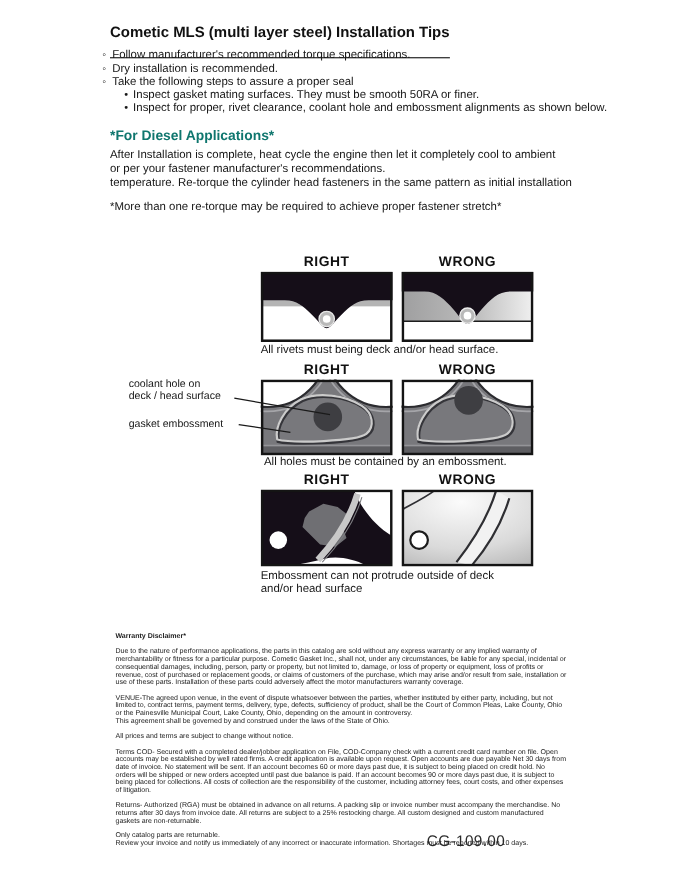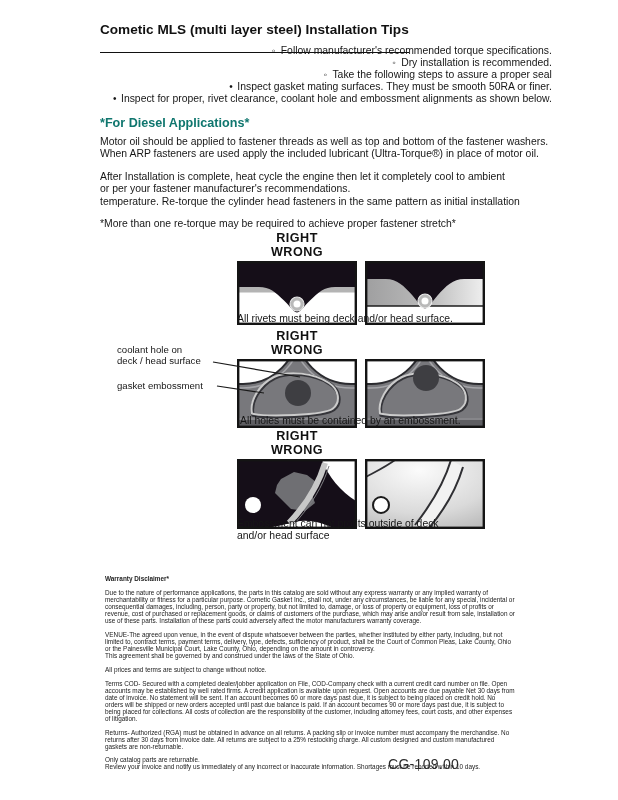--- a/index.html
+++ b/index.html
@@ -8,32 +8,32 @@
     font-family:"Liberation Sans", sans-serif;color:#1c1c1c;overflow:hidden;
   }
   .abs{position:absolute;}
   
   #page-title{
     left:100px;top:22px;font-size:13.6px;font-weight:bold;color:#111;
     border-bottom:1.7px solid #111;padding-bottom:15px;white-space:nowrap;
   }
   
   #tips{left:93px;top:45px;font-size:10.4px;line-height:12.1px;color:#161616;}
-  .tip{white-space:nowrap;display:flex;align-items:baseline;justify-content:flex-end;}
+  .tip{white-space:nowrap;display:flex;align-items:baseline;}
   .tip::before{content:"◦";width:9px;display:inline-block;font-size:10px;}
   .tip.sub{margin-left:20px;}
   .tip.sub::before{content:"•";width:8px;font-size:10px;}
   
   #diesel{left:100px;top:116px;color:#161616;}
   #diesel h2{margin:0 0 6px 0;font-size:12.6px;font-weight:bold;color:#0f766e;}
   #diesel .para{margin:0 0 10px 0;font-size:10.4px;line-height:12.4px;}
   #diesel .line{white-space:nowrap;}
   
   .pair{position:absolute;left:237px;width:248px;}
-  .labels{display:flex;justify-content:space-between;font-weight:bold;font-size:12.6px;color:#111;flex-direction:column;}
+  .labels{display:flex;justify-content:space-between;font-weight:bold;font-size:12.6px;color:#111;}
   .labels span{width:120px;text-align:center;letter-spacing:0.5px;}
   .boxes{display:flex;gap:8px;margin-top:2px;}
   svg.dbox{display:block;}
   .cap{position:absolute;left:237px;font-size:10.4px;line-height:12.2px;color:#161616;white-space:nowrap;}
   .dlabel{position:absolute;font-size:9.6px;line-height:11.2px;color:#161616;white-space:nowrap;}
   #leader-lines{position:absolute;left:210px;top:352px;}
   
   #legal{left:105px;top:575px;width:410px;font-size:6.4px;line-height:7.1px;color:#222;}
   #legal .lhead{font-weight:bold;margin:0 0 7px 0;}
   #legal p{margin:0 0 6.5px 0;}
@@ -59,24 +59,20 @@
   <div class="tip sub">
       <span>Inspect gasket mating surfaces.  They must be smooth 50RA or finer.</span>
     </div>
   <div class="tip sub">
       <span>Inspect for proper, rivet clearance, coolant hole and embossment alignments as shown below.</span>
     </div>
 </div>
 
 <div class="abs" id="diesel">
   <h2>*For Diesel Applications*</h2>
-  <div class="para">
-    <div class="line">Motor oil should be applied to fastener threads as well as top and bottom of the fastener washers.</div>
-    <div class="line">When ARP fasteners are used apply the included lubricant (Ultra-Torque®) in place of motor oil.</div>
-  </div>
   <div class="para">
     <div class="line">After Installation is complete, heat cycle the engine then let it completely cool to ambient</div>
     <div class="line">or per your fastener manufacturer's recommendations.</div>
     <div class="line">temperature. Re-torque the cylinder head fasteners in the same pattern as initial installation</div>
   </div>
   <div class="para">*More than one re-torque may be required to achieve proper fastener stretch*</div>
 </div>
 
 <div class="pair" style="top:231px">
   <div class="labels">
@@ -185,21 +181,21 @@
       <path d="M86,1 C80,21 68,43 50,66 L64,69 C80,50 92,28 98,8 Z" fill="#f2f2f2"></path>
       <path d="M86,1 C80,21 68,43 50,66" fill="none" stroke="#2f2f33" stroke-width="2"></path>
       <path d="M98,8 C92,28 80,50 64,69" fill="none" stroke="#2f2f33" stroke-width="2"></path>
       <path d="M1,18 C12,12 22,7 30,1" fill="none" stroke="#2f2f33" stroke-width="1.6"></path>
       <circle cx="16" cy="46" r="8" fill="#ffffff" stroke="#1b1b1b" stroke-width="2"></circle>
       <rect x="1.2" y="1.2" width="117.6" height="67.6" fill="none" stroke="#141414" stroke-width="2.4"></rect>
     </svg>
   </div>
 </div>
 <div class="cap" style="top:518px">
-  <div>Embossment can not profits outside of deck</div>
+  <div>Embossment can not protrude outside of deck</div>
   <div>and/or head surface</div>
 </div>
 
 <div class="abs" id="legal">
   <p class="lhead">Warranty Disclaimer*</p>
   <p>Due to the nature of performance applications, the parts in this catalog are sold without any express warranty or any implied warranty of merchantability or fitness for a particular purpose.  Cometic Gasket Inc., shall not, under any circumstances, be liable for any special, incidental or consequential damages, including, person, party or property, but not limited to, damage, or loss of property or equipment, loss of profits or revenue, cost of purchased or replacement goods, or claims of customers of the purchase, which may arise and/or result from sale, installation or use of these parts.  Installation of these parts could adversely affect the motor manufacturers warranty coverage.</p>
   <p class="tight">VENUE-The agreed upon venue, in the event of dispute whatsoever between the parties, whether instituted by either party, including, but not limited to, contract terms, payment terms, delivery, type, defects, sufficiency of product, shall be the Court of Common Pleas, Lake County, Ohio or the Painesville Municipal Court, Lake County, Ohio, depending on the amount in controversy.</p>
   <p>This agreement shall be governed by and construed under the laws of the State of Ohio.</p>
   <p>All prices and terms are subject to change without notice.</p>
   <p>Terms COD- Secured with a completed dealer/jobber application on File, COD-Company check with a current credit card number on file.  Open accounts may be established by well rated firms.  A credit application is available upon request.  Open accounts are due payable Net 30 days from date of invoice.  No statement will be sent.  If an account becomes 60 or more days past due, it is subject to being placed on credit hold.  No orders will be shipped or new orders accepted until past due balance is paid.  If an account becomes 90 or more days past due, it is subject to being placed for collections.  All costs of collection are the responsibility of the customer, including attorney fees, court costs, and other expenses of litigation.</p>

